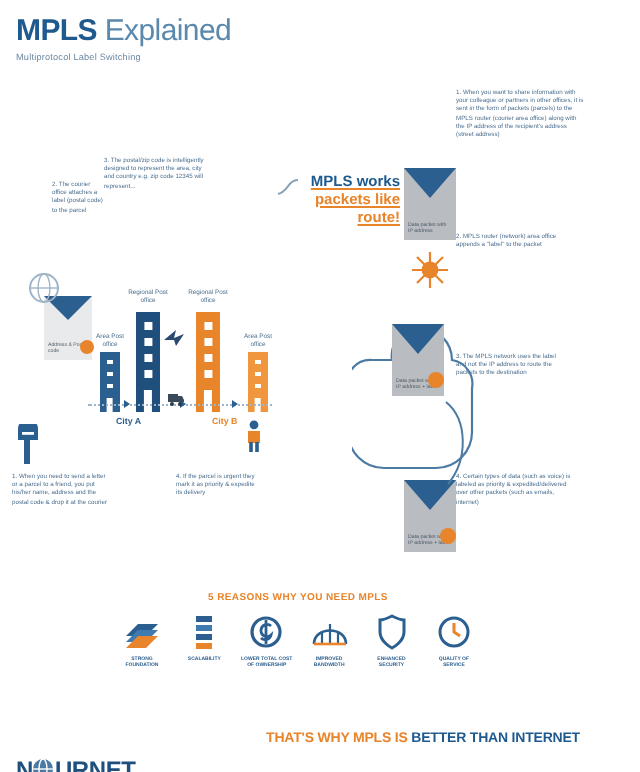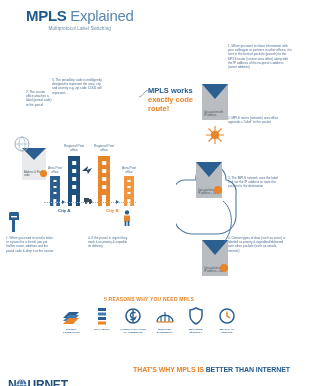--- a/index.html
+++ b/index.html
@@ -7,32 +7,32 @@
     width:298px;height:386px;
     background:#ffffff;
     font-family:"Liberation Sans", sans-serif;
     color:#2b4a6f;
     overflow:hidden;
     position:relative;
   }
   .canvas{position:relative;width:298px;height:386px;}
 
   
-  .hdr{position:absolute;left:26px;top:8px;text-align:center;}
+  .hdr{position:absolute;left:8px;top:8px;}
   .hdr-title{font-size:15px;line-height:15px;letter-spacing:-.3px;white-space:nowrap;}
   .hdr-title b{font-weight:bold;color:#1f5a8f;}
   .hdr-title span.light{font-weight:normal;color:#5a89ad;}
   .hdr-sub{font-size:4.6px;line-height:6px;color:#6b89a4;margin-top:3px;letter-spacing:.1px;}
 
   
   .txt{position:absolute;font-size:3.1px;line-height:4.2px;color:#4b6e8f;letter-spacing:.01px;}
 
   
   .callout{position:absolute;left:148px;top:86px;width:52px;
-           font-size:7.5px;line-height:9px;color:#e8842a;font-weight:bold;text-align:left;}
+           font-size:7.5px;line-height:9px;color:#e8842a;font-weight:bold;text-align:right;text-decoration:underline;}
   .callout .w{color:#1f5a8f;}
 
   
   .bldg{position:absolute;}
   .bldg .body{width:100%;height:100%;position:relative;}
   .bldg .door{position:absolute;left:50%;transform:translateX(-50%);bottom:0;width:34%;height:22%;background:#fff;}
   .bldg .win{position:absolute;left:50%;transform:translateX(-50%);width:30%;height:7%;background:#fff;}
 
   .lbl{position:absolute;font-size:3.2px;line-height:4px;text-align:center;color:#4b6e8f;}
   .citylbl{position:absolute;font-size:4.4px;font-weight:bold;}
@@ -180,21 +180,21 @@
   <div class="glyph" style="left:14px;top:136px;">
     <svg width="16" height="16" viewBox="0 0 16 16">
       <circle cx="8" cy="8" r="7" fill="none" stroke="#9fb4c6" stroke-width="1"></circle>
       <ellipse cx="8" cy="8" rx="3" ry="7" fill="none" stroke="#9fb4c6" stroke-width=".7"></ellipse>
       <line x1="1" y1="8" x2="15" y2="8" stroke="#9fb4c6" stroke-width=".7"></line>
     </svg>
   </div>
 
   <div class="callout">
     <div class="w">MPLS works</div>
-    <div>exactly code</div>
+    <div>packets like</div>
     <div>route!</div>
   </div>
 
   <svg style="position:absolute;left:138px;top:88px;" width="12" height="14" viewBox="0 0 12 14">
     <path d="M11 2 C6 2 6 8 1 9" fill="none" stroke="#8aa2b6" stroke-width="1"></path>
   </svg>
 
   <div class="txt" style="left:228px;top:44px;width:64px;">1. When you want to share information with your colleague or partners in other offices, it is sent in the form of packets (parcels) to the MPLS router (courier area office) along with the IP address of the recipient's address (street address)</div>
 
   <div class="txt" style="left:228px;top:116px;width:52px;">2. MPLS router (network) area office appends a "label" to the packet</div>

